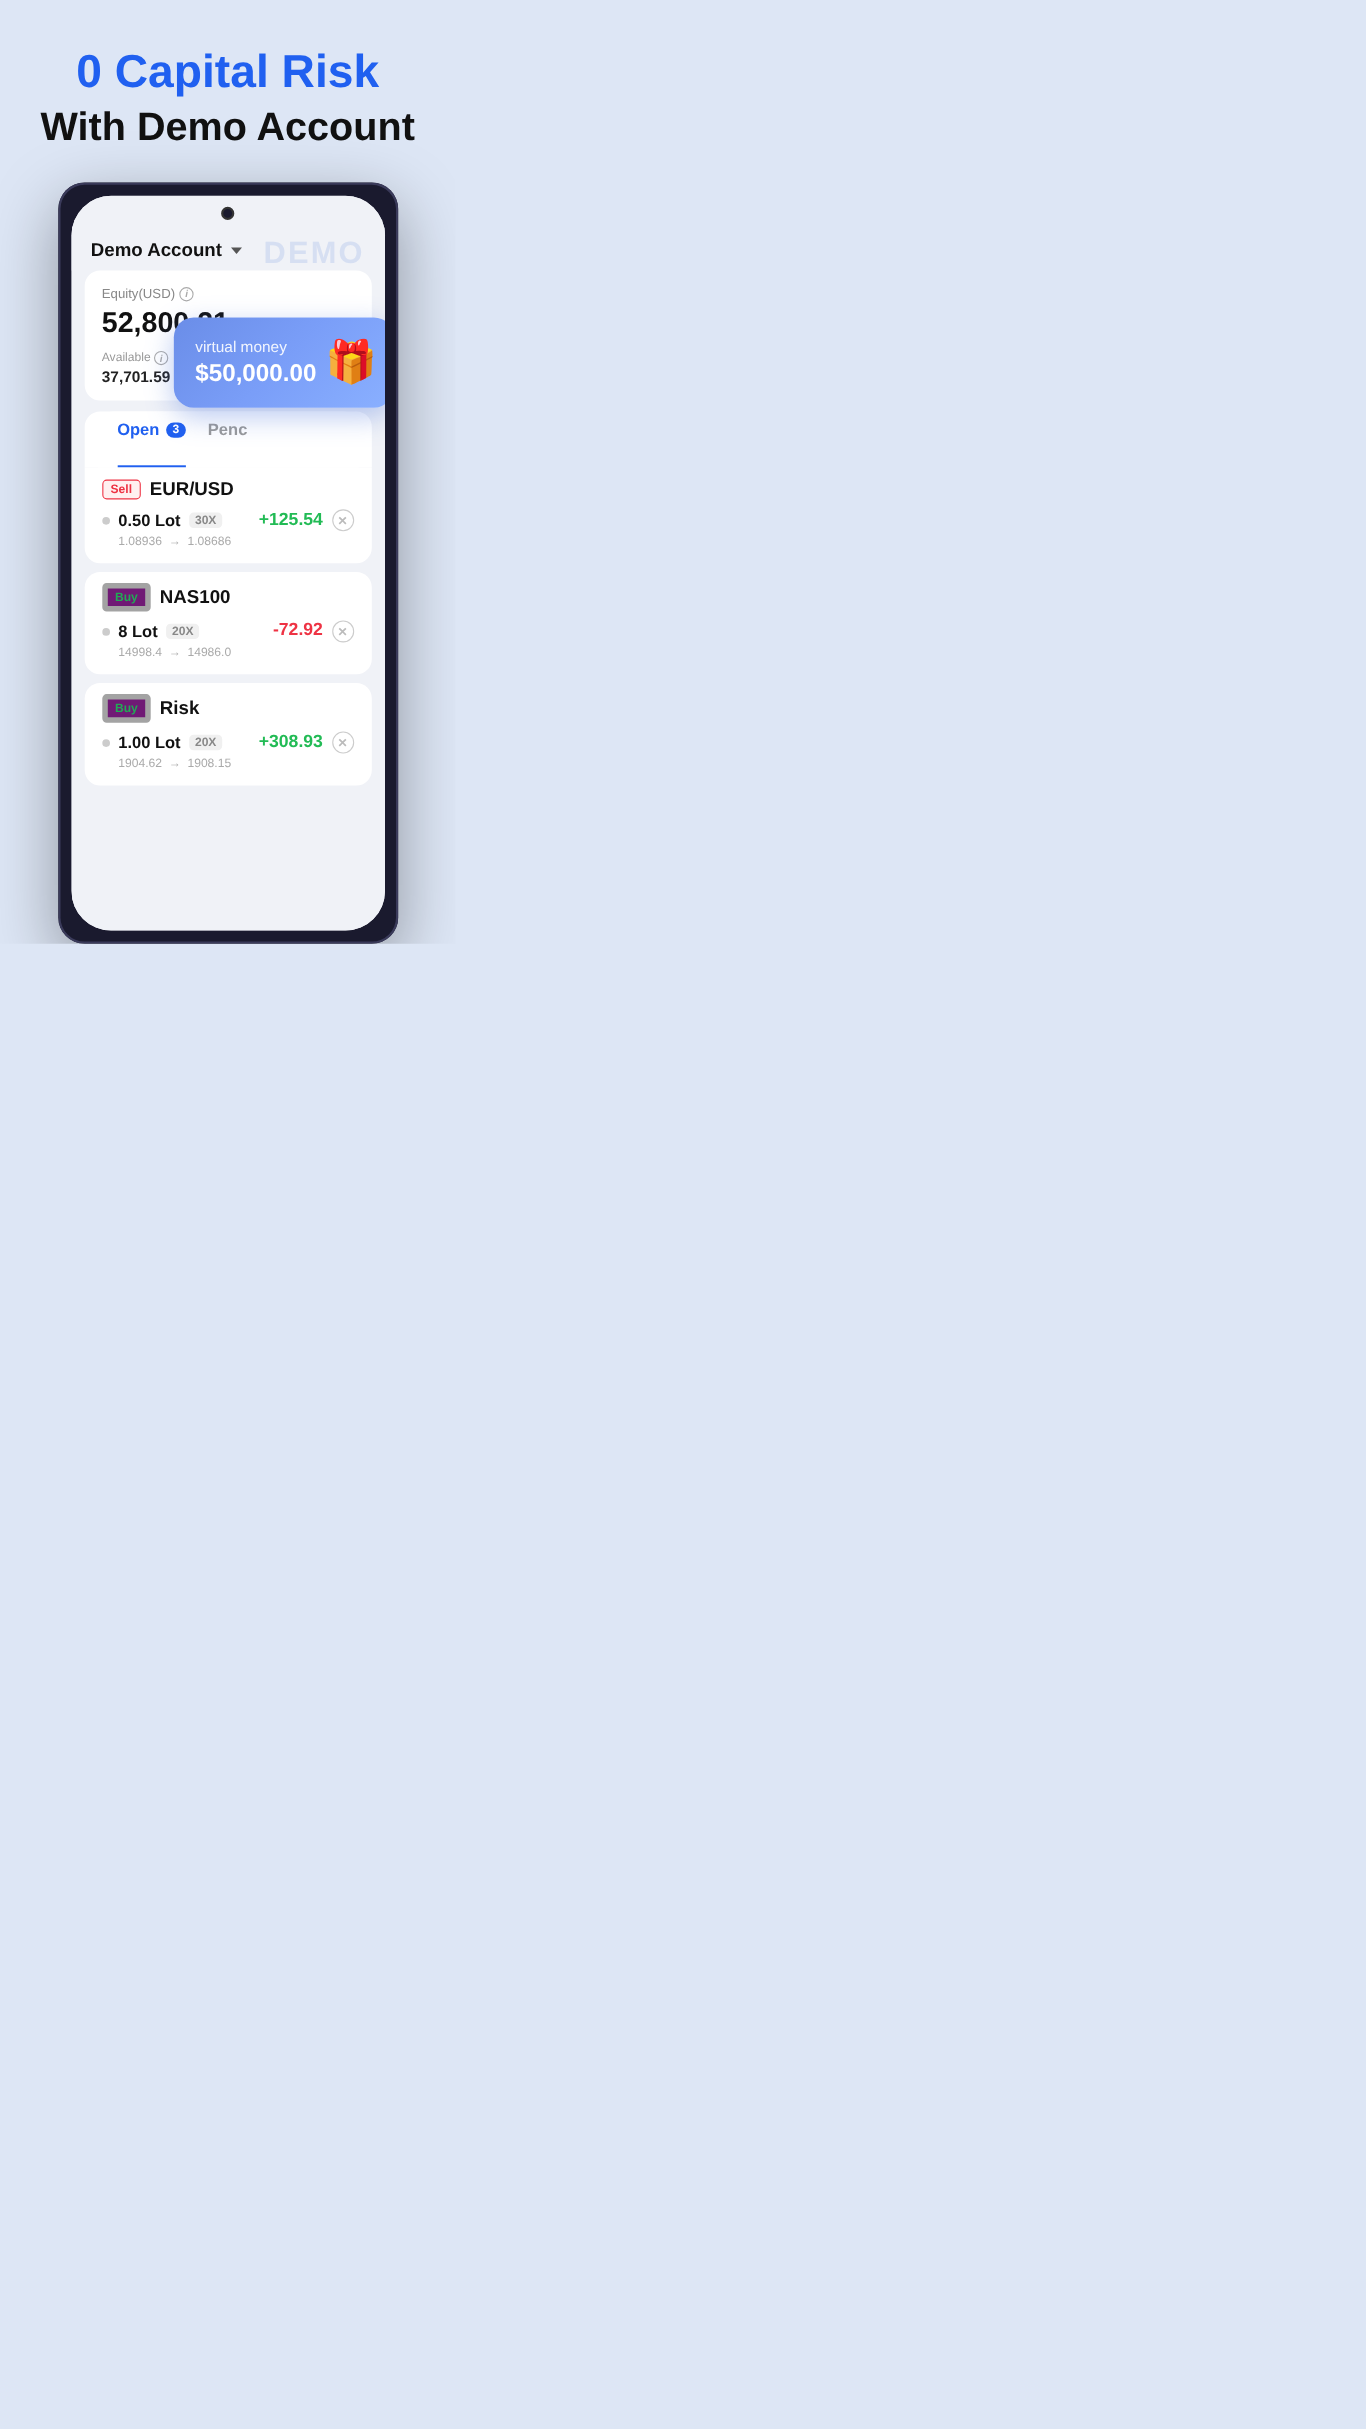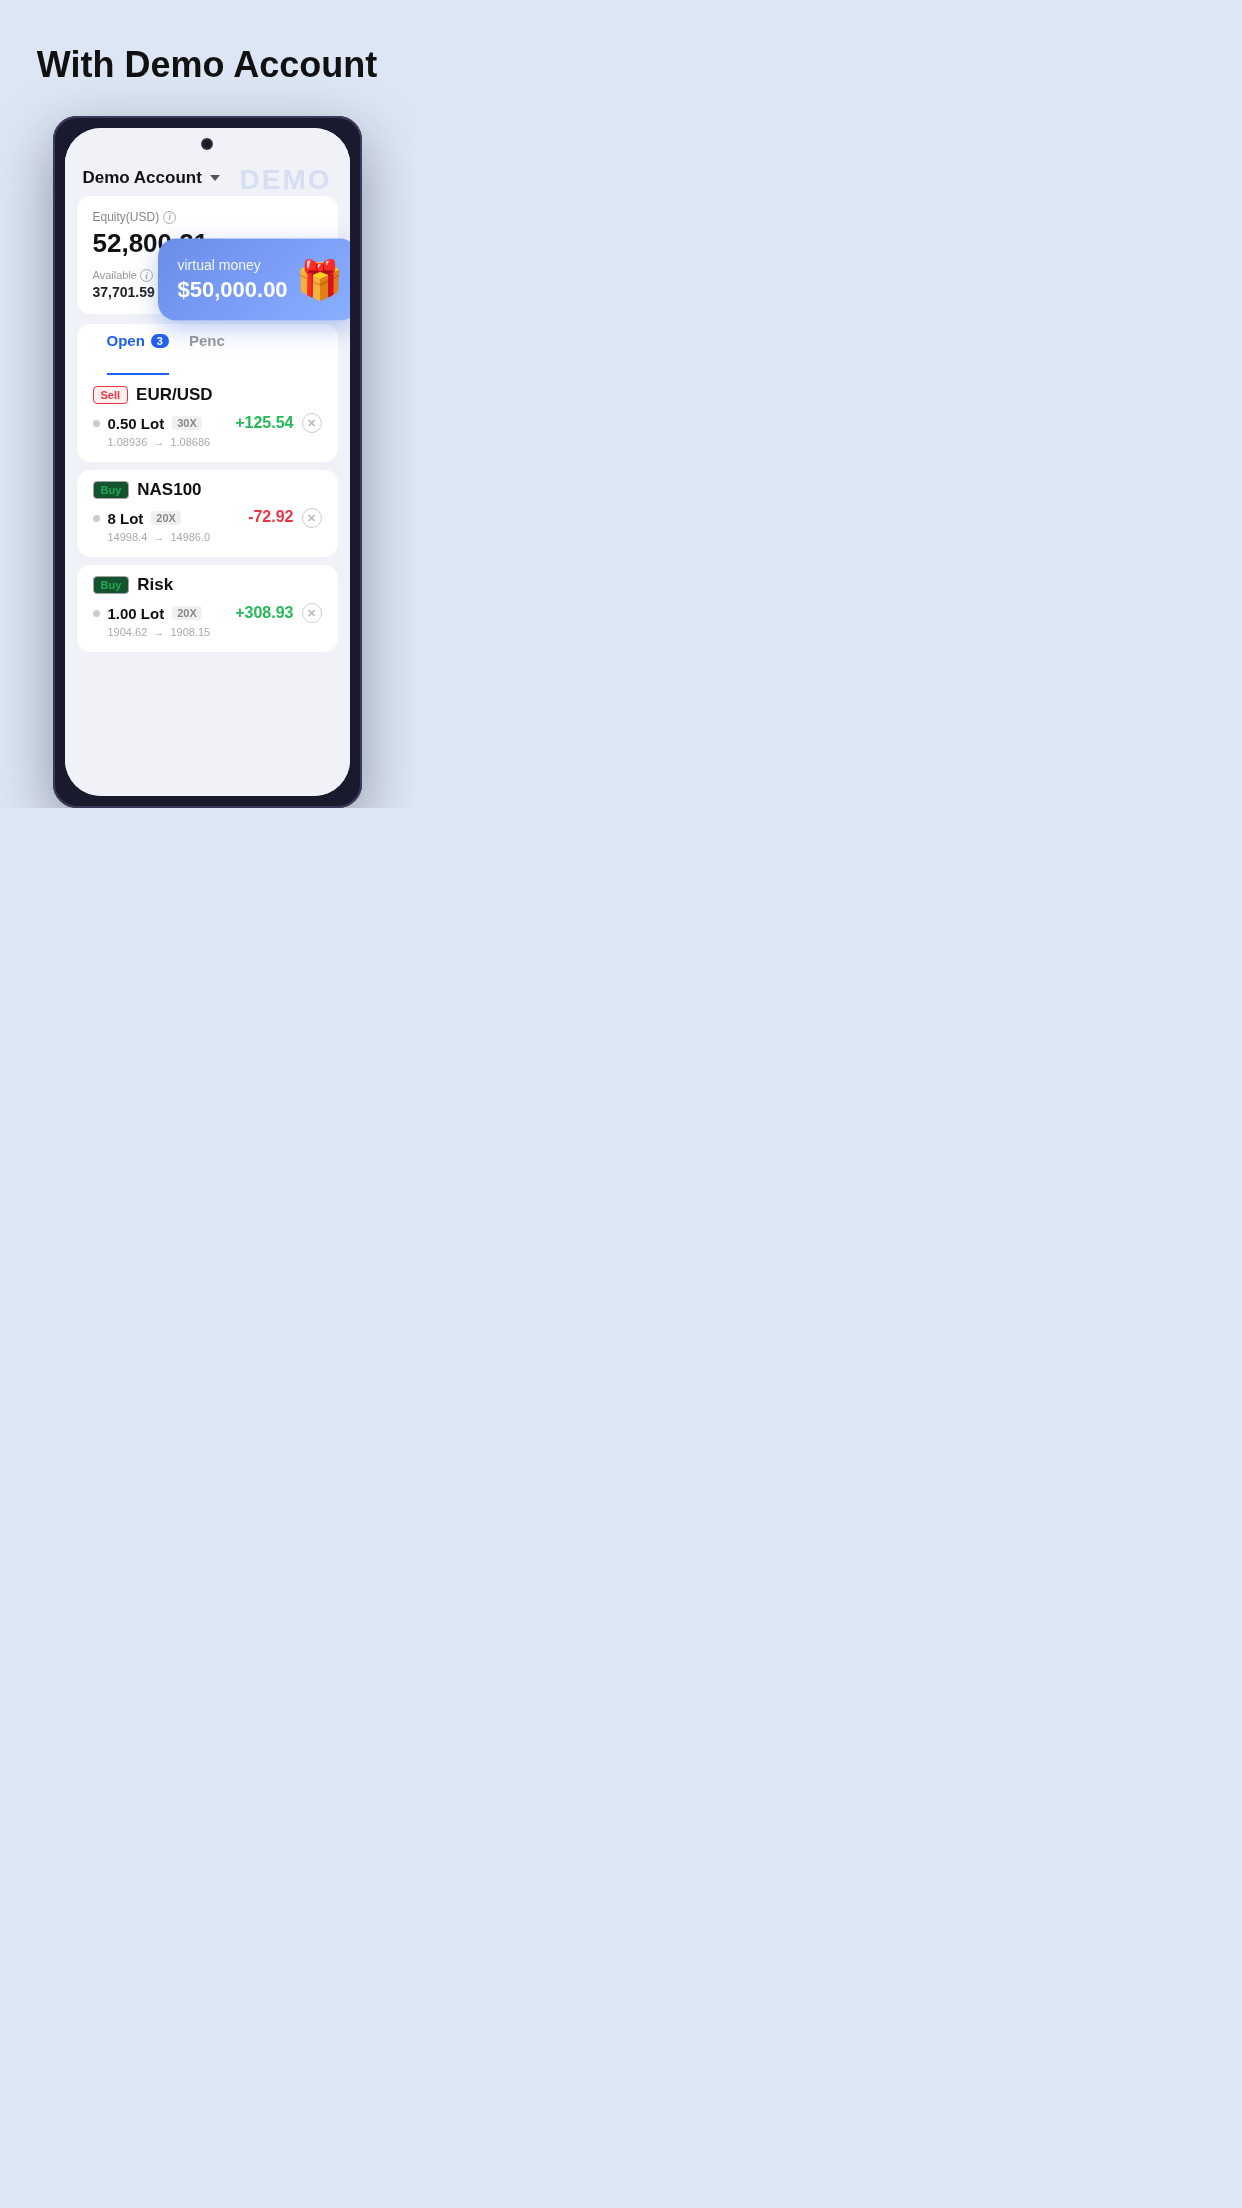--- a/index.html
+++ b/index.html
@@ -296,23 +296,23 @@
       padding: 2px 7px;
     }
 
     .sell-badge {
       background: #fff0f0;
       color: #ee3344;
       border: 1px solid #ee3344;
     }
 
     .buy-badge {
-      background: #14532d;
+      background: #701a75;
       color: #22aa55;
-      border: 1px solid #a3a3a3;
+      border: 5px solid #a3a3a3;
     }
 
     .trade-symbol {
       font-size: 17px;
       font-weight: 700;
       color: #111;
     }
 
     .trade-row {
       display: flex;
@@ -384,20 +384,24 @@
 
     .arrow-right {
       display: inline-block;
       margin: 0 3px;
     }
   </style>
 </head>
 <body>
 
 <div class="hero-title">
+  <h1>
+    <span style="color:#2060f0;">0</span>
+    <span>Capital Risk</span>
+  </h1>
   <h2>With Demo Account</h2>
 </div>
 
 <div class="phone">
   <div class="phone-inner">
 
     <div class="phone-notch">
       <div class="phone-camera"></div>
     </div>
 

